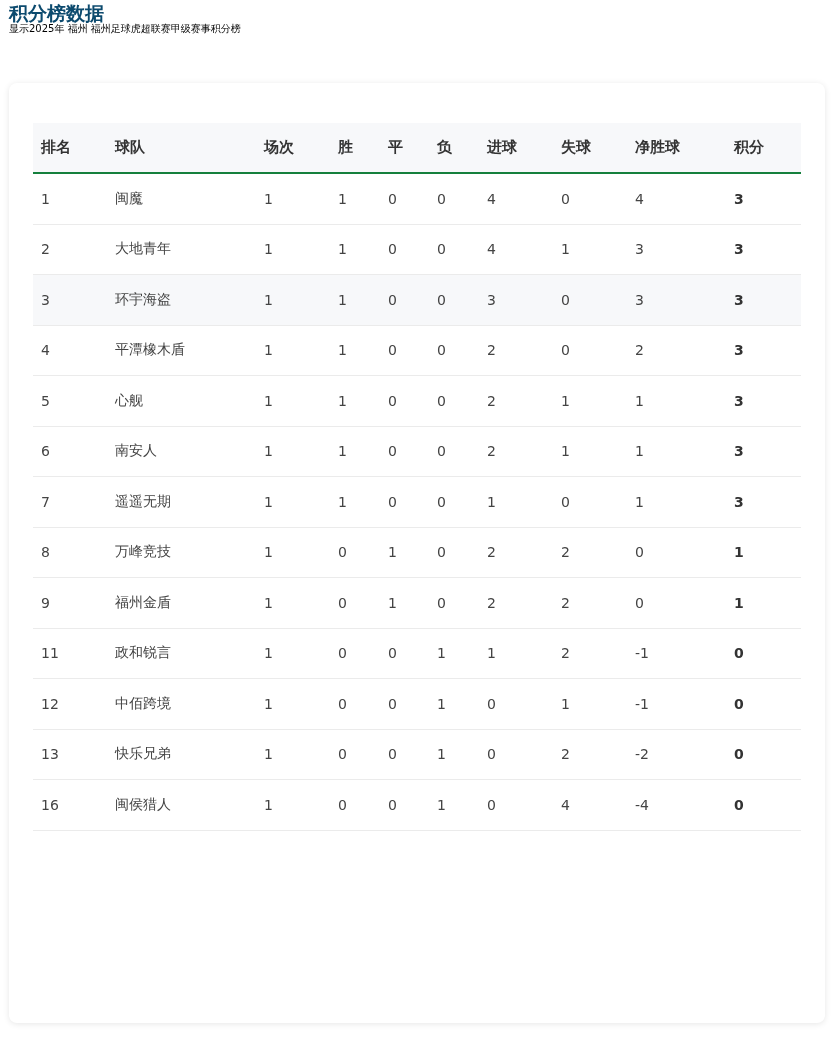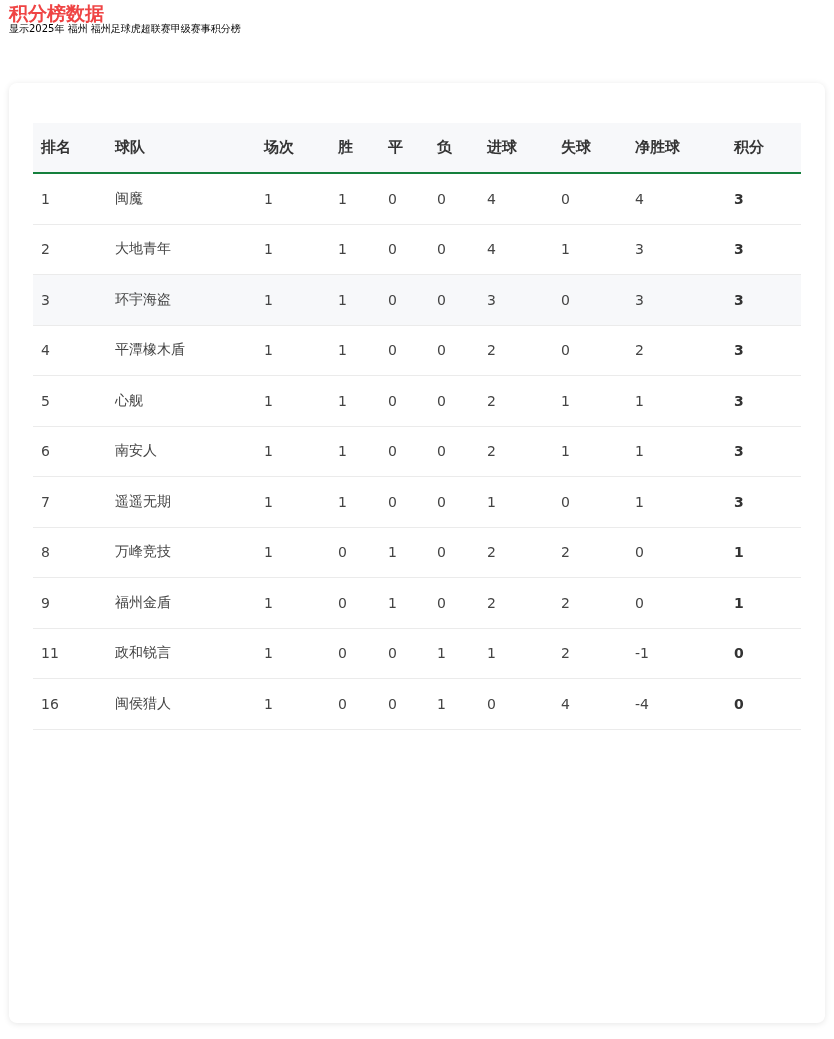--- a/index.html
+++ b/index.html
@@ -4,21 +4,21 @@
   <style>
     html, body { margin: 0; padding: 0; background: #ffffff; }
     body {
       width: 834px; height: 1039px; overflow: hidden;
       font-family: "DejaVu Sans", "Liberation Sans", sans-serif;
       color: #333333;
       position: relative;
     }
     .page-title {
       position: absolute; left: 9px; top: 0px;
-      font-size: 19px; font-weight: bold; color: #ef4444;
+      font-size: 19px; font-weight: bold; color: #0c4a6e;
       line-height: 26px;
     }
     .page-subtitle {
       position: absolute; left: 9px; top: 18px;
       font-size: 10px; color: #000000; line-height: 22px;
     }
     .card {
       position: absolute; left: 9px; top: 83px;
       width: 816px; height: 940px;
       background: #ffffff; border-radius: 8px;
@@ -202,20 +202,44 @@
           <td>1</td>
           <td>0</td>
           <td>0</td>
           <td>1</td>
           <td>1</td>
           <td>2</td>
           <td>-1</td>
           <td class="pts">0</td>
         </tr>
         <tr>
+          <td>12</td>
+          <td>中佰跨境</td>
+          <td>1</td>
+          <td>0</td>
+          <td>0</td>
+          <td>1</td>
+          <td>0</td>
+          <td>1</td>
+          <td>-1</td>
+          <td class="pts">0</td>
+        </tr>
+        <tr>
+          <td>13</td>
+          <td>快乐兄弟</td>
+          <td>1</td>
+          <td>0</td>
+          <td>0</td>
+          <td>1</td>
+          <td>0</td>
+          <td>2</td>
+          <td>-2</td>
+          <td class="pts">0</td>
+        </tr>
+        <tr>
           <td>16</td>
           <td>闽侯猎人</td>
           <td>1</td>
           <td>0</td>
           <td>0</td>
           <td>1</td>
           <td>0</td>
           <td>4</td>
           <td>-4</td>
           <td class="pts">0</td>

